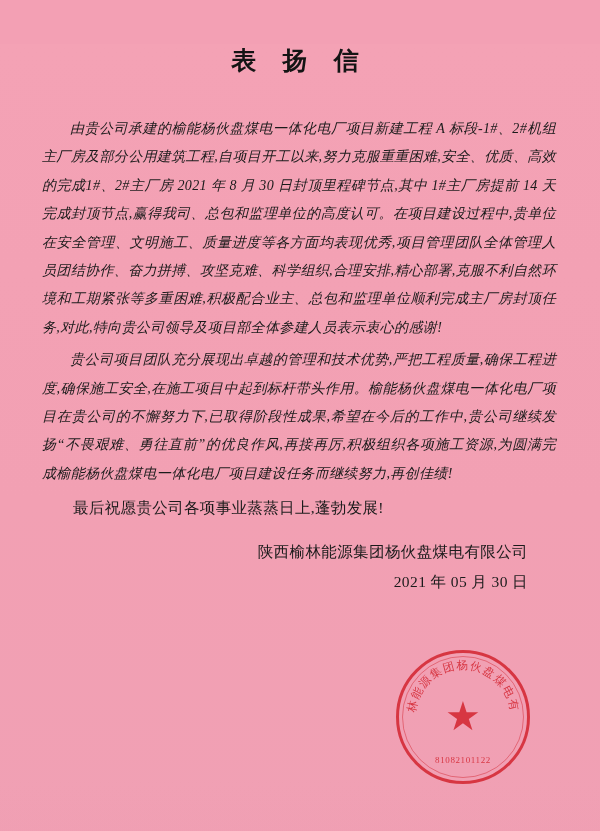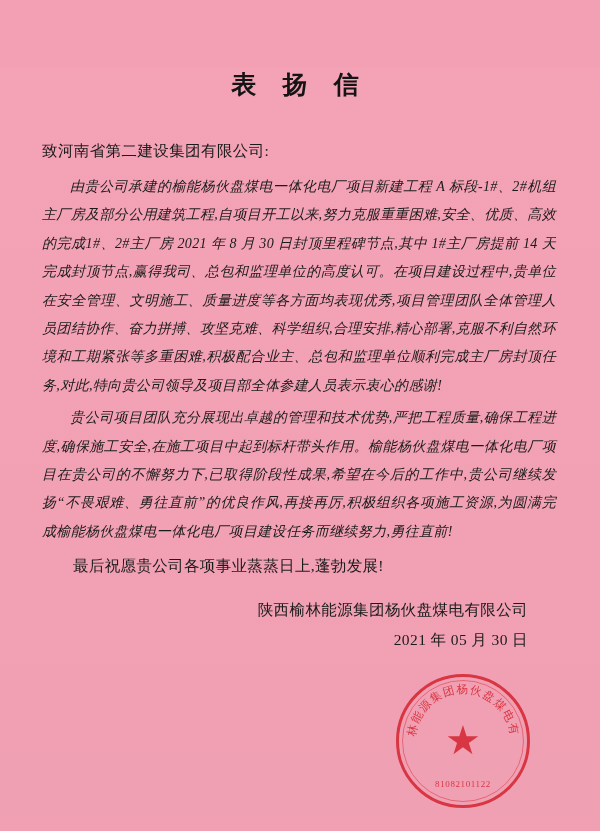--- a/index.html
+++ b/index.html
@@ -21,21 +21,21 @@
     height: 831px;
     box-sizing: border-box;
     padding: 0;
     background: linear-gradient(180deg, #f4a2b5 0%, #f2a0b3 55%, #f0a0b4 100%);
   }
   .doc-title {
     text-align: center;
     font-size: 25px;
     font-weight: bold;
     letter-spacing: 10px;
-    margin-top: 68px;
+    margin-top: 44px;
     margin-bottom: 0;
     color: #141414;
     font-family: "Liberation Serif", "DejaVu Serif", serif;
   }
   .body-block {
     margin-top: 38px;
     padding: 0 44px 0 42px;
   }
   .salutation {
     font-size: 15.5px;
@@ -129,24 +129,23 @@
 </style>
 </head>
 <body>
 
 <div class="page">
 
   <h1 class="doc-title">表 扬 信</h1>
 
   <div class="body-block">
 
-    <div class="salutation">致河南省第二建设集团有限公司:</div>
 
     <p class="para">由贵公司承建的榆能杨伙盘煤电一体化电厂项目新建工程 A 标段-1#、2#机组主厂房及部分公用建筑工程,自项目开工以来,努力克服重重困难,安全、优质、高效的完成1#、2#主厂房 2021 年 8 月 30 日封顶里程碑节点,其中 1#主厂房提前 14 天完成封顶节点,赢得我司、总包和监理单位的高度认可。在项目建设过程中,贵单位在安全管理、文明施工、质量进度等各方面均表现优秀,项目管理团队全体管理人员团结协作、奋力拼搏、攻坚克难、科学组织,合理安排,精心部署,克服不利自然环境和工期紧张等多重困难,积极配合业主、总包和监理单位顺利完成主厂房封顶任务,对此,特向贵公司领导及项目部全体参建人员表示衷心的感谢!</p>
-    <p class="para">贵公司项目团队充分展现出卓越的管理和技术优势,严把工程质量,确保工程进度,确保施工安全,在施工项目中起到标杆带头作用。榆能杨伙盘煤电一体化电厂项目在贵公司的不懈努力下,已取得阶段性成果,希望在今后的工作中,贵公司继续发扬“不畏艰难、勇往直前”的优良作风,再接再厉,积极组织各项施工资源,为圆满完成榆能杨伙盘煤电一体化电厂项目建设任务而继续努力,勇往直前!</p>
+    <p class="para">贵公司项目团队充分展现出卓越的管理和技术优势,严把工程质量,确保工程进度,确保施工安全,在施工项目中起到标杆带头作用。榆能杨伙盘煤电一体化电厂项目在贵公司的不懈努力下,已取得阶段性成果,希望在今后的工作中,贵公司继续发扬“不畏艰难、勇往直前”的优良作风,再接再厉,积极组织各项施工资源,为圆满完成榆能杨伙盘煤电一体化电厂项目建设任务而继续努力,再创佳绩!</p>
 
     <div class="closing">最后祝愿贵公司各项事业蒸蒸日上,蓬勃发展!</div>
 
     <div class="signature-block">
       <span class="sig-line">陕西榆林能源集团杨伙盘煤电有限公司</span>
       <span class="sig-line">2021 年 05 月 30 日</span>
     </div>
 
   </div>
 

